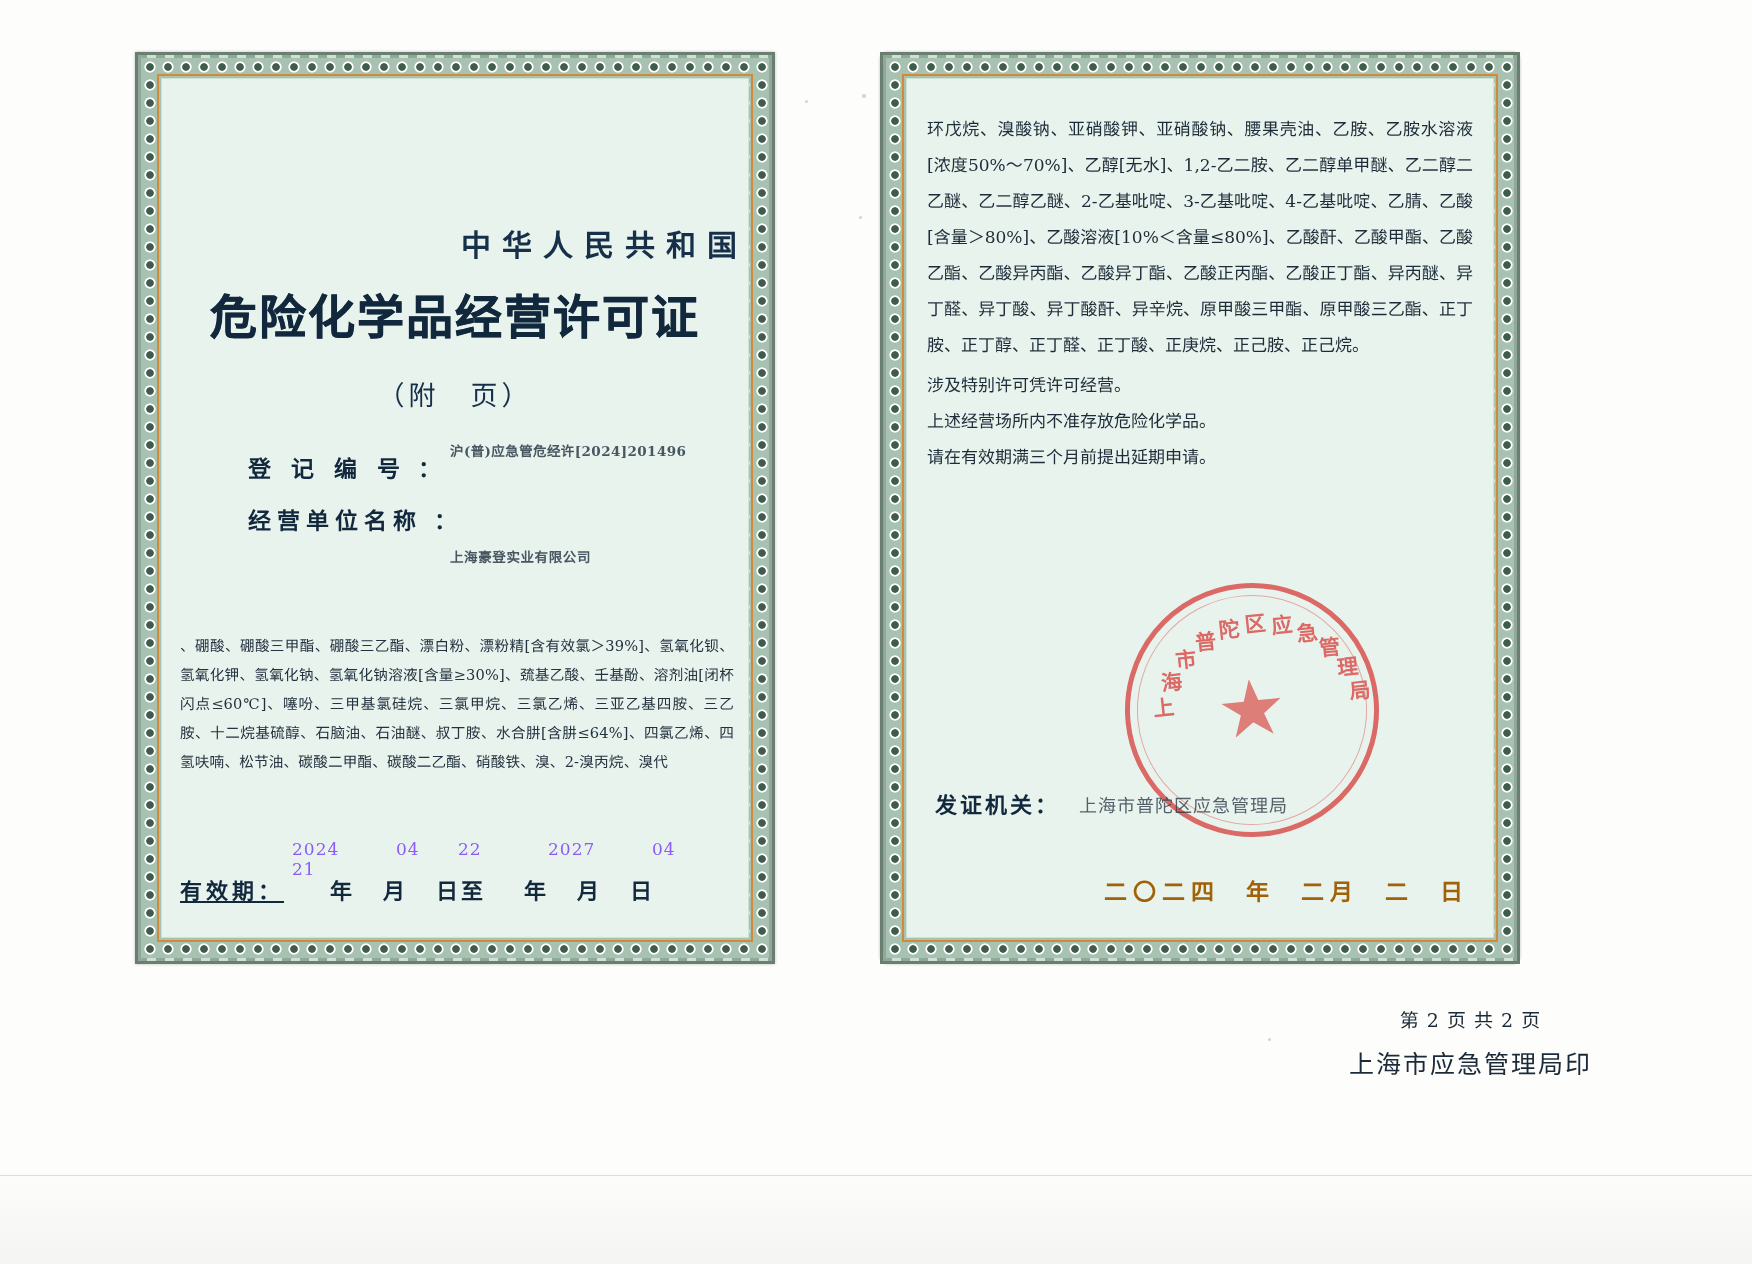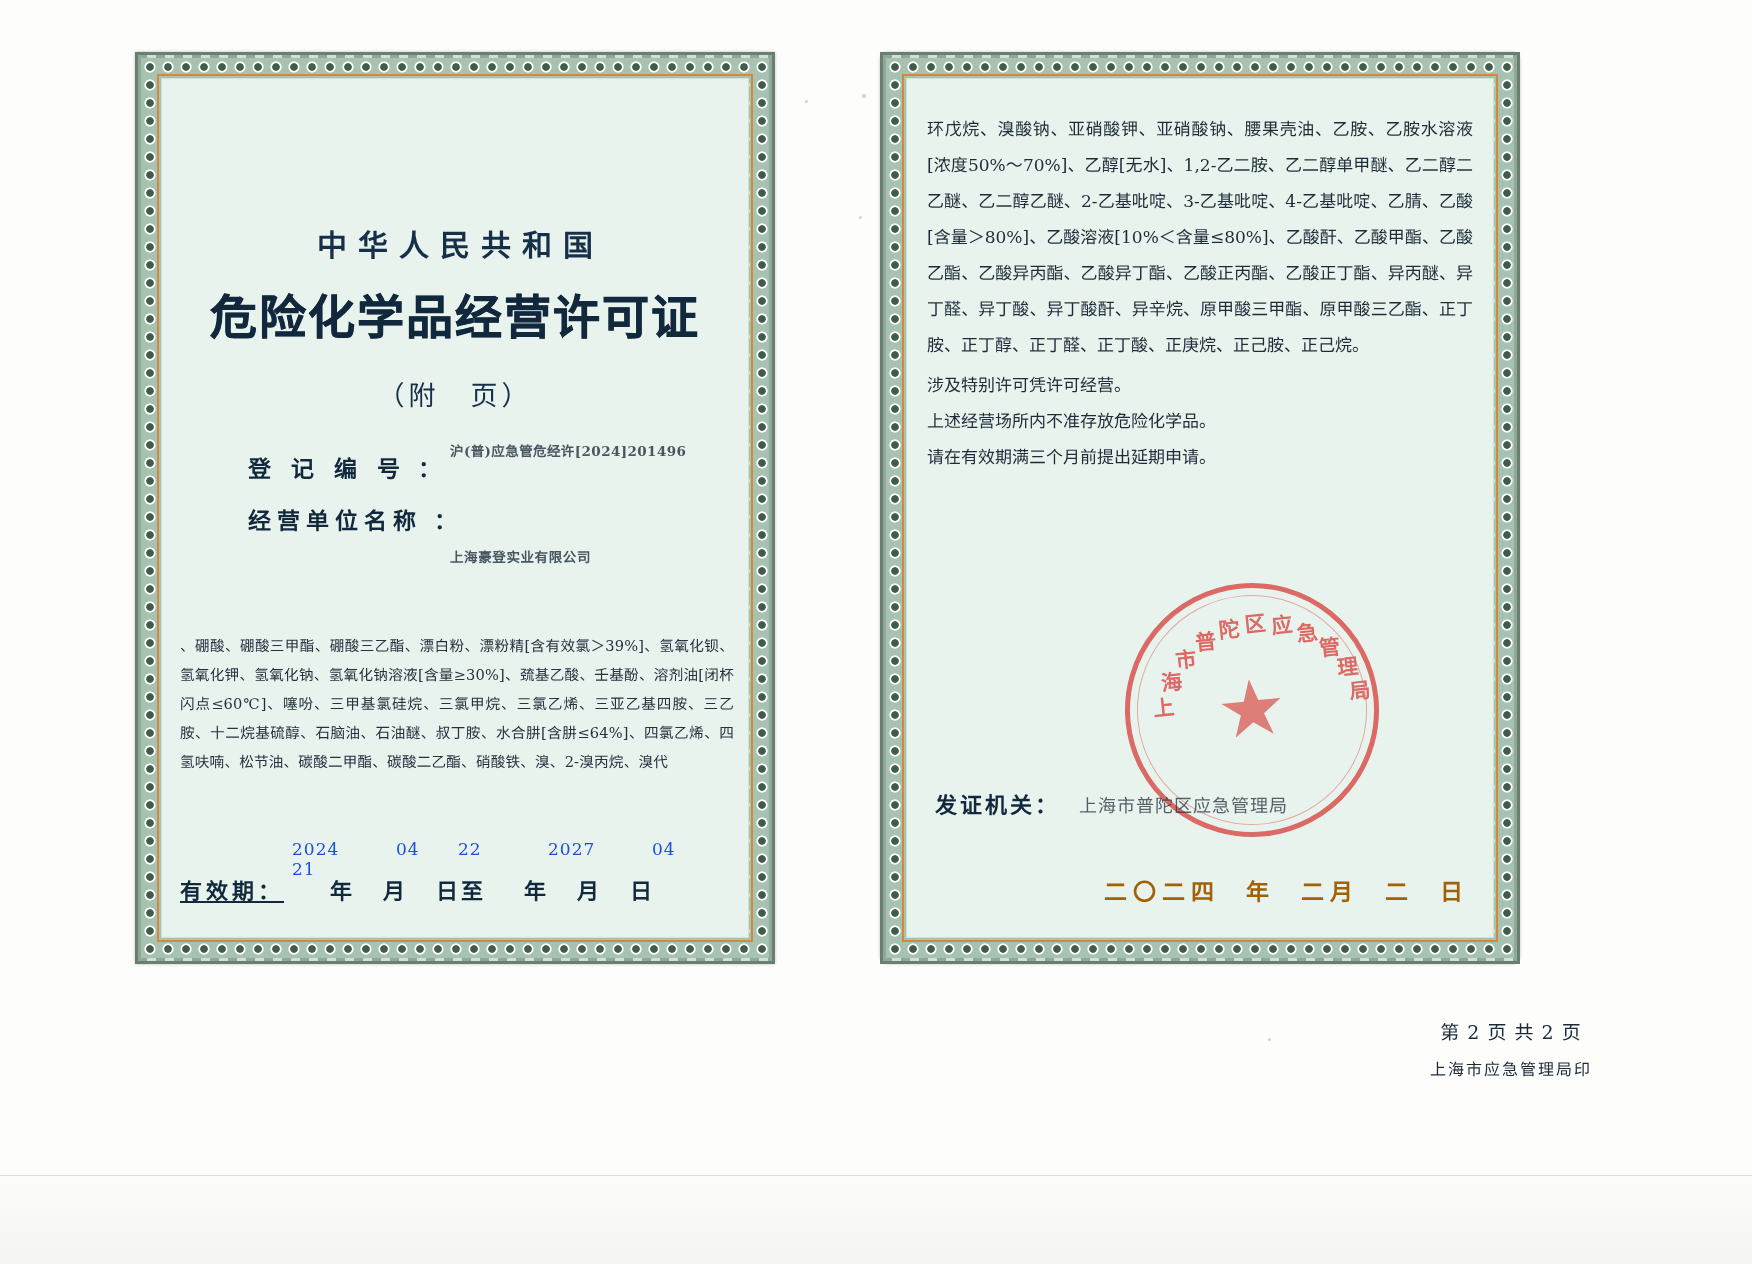--- a/index.html
+++ b/index.html
@@ -75,21 +75,21 @@
     position: absolute;
     inset: 26px;
     background: #e9f3ed;
     border: 1px solid #cfe0d4;
     overflow: hidden;
   }
 
   
   .nation-title {
     margin-top: 142px;
-    text-align: center;
+    text-align: right;
     font-family: "DejaVu Serif", "Liberation Serif", serif;
     font-size: 30px;
     letter-spacing: 11px;
     color: #16304a;
     font-weight: bold;
     text-indent: 11px;
   }
   .main-title {
     margin-top: 14px;
     text-align: center;
@@ -172,21 +172,21 @@
     bottom: 26px;
     height: 72px;
   }
   .validity-dates {
     position: absolute;
     left: 112px;
     top: 0;
     font-family: "DejaVu Serif", "Liberation Serif", serif;
     font-size: 17px;
     letter-spacing: 1px;
-    color: #1d4ed8;
+    color: #8b5cf6;
   }
   .validity-dates span { display: inline-block; }
   .d1 { width: 104px; }
   .d2 { width: 62px; }
   .d3 { width: 90px; }
   .d4 { width: 104px; }
   .d5 { width: 62px; }
   .validity-line {
     position: absolute;
     left: 0;
@@ -300,21 +300,21 @@
   
   .footer {
     position: absolute;
     right: 160px;
     bottom: 184px;
     text-align: center;
     font-family: "DejaVu Serif", "Liberation Serif", serif;
     color: #1a2a38;
   }
   .footer .line1 { font-size: 19px; letter-spacing: 1px; }
-  .footer .line2 { font-size: 16px; letter-spacing: 2px; margin-top: 12px; }
+  .footer .line2 { font-size: 25px; letter-spacing: 2px; margin-top: 12px; }
 
   
   .speck {
     position: absolute;
     background: #9aa3a0;
     border-radius: 50%;
     opacity: 0.45;
   }
 </style>
 </head>

